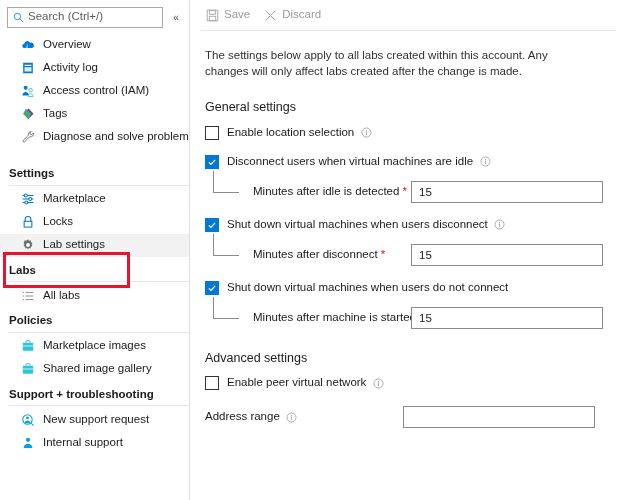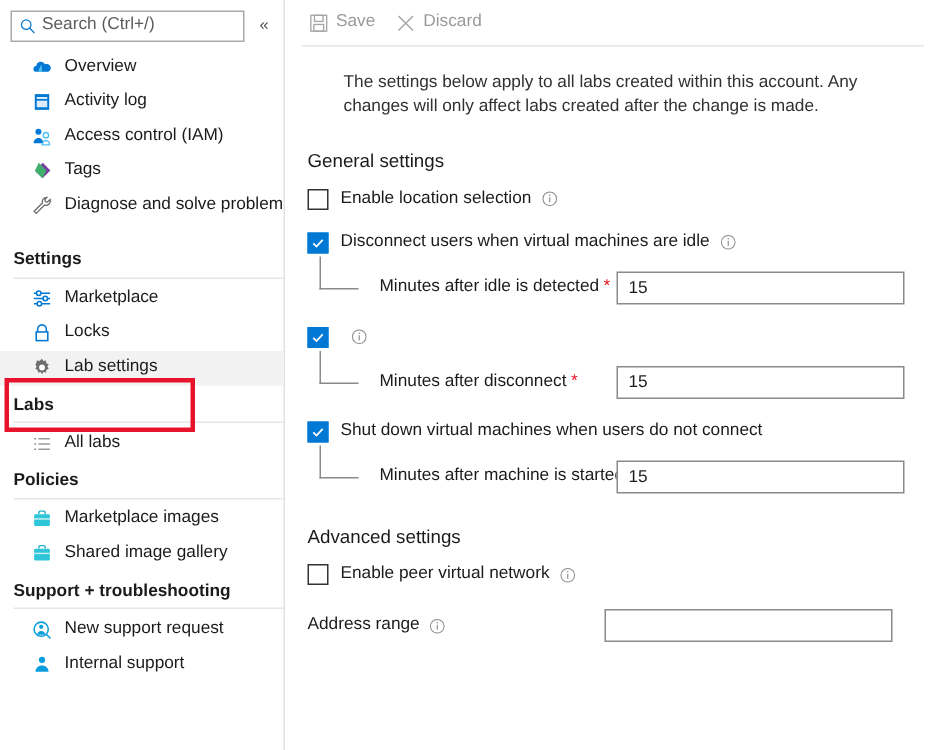--- a/index.html
+++ b/index.html
@@ -158,21 +158,20 @@
     width: 432px; height: 469px;
     padding-left: 14px;
     padding-right: 10px;
   }
   .intro {
     margin-top: 16px;
     font-size: 11.5px;
     color: #323130;
     line-height: 16px;
     max-width: 380px;
-    margin-left: 24px;
   }
   .section-title {
     font-size: 12.5px;
     color: #1b1b1b;
     margin-top: 22px;
     margin-bottom: 10px;
     line-height: 1;
   }
 
   .check-row {
@@ -500,20 +499,21 @@
         <span class="sub-label"><span>Minutes after idle is detected</span><span class="req-star">*</span></span>
         <div class="field">15</div>
       </div>
 
       <div class="check-row" style="margin-top:9px;">
         <div class="checkbox checked">
           <svg width="10" height="10" viewBox="0 0 16 16">
             <polyline points="3,8.5 6.4,11.8 13,4.6" fill="none" stroke="#ffffff" stroke-width="1.9"></polyline>
           </svg>
         </div>
+        <span class="check-label">Shut down virtual machines when users disconnect</span>
         <span class="info-icon">
           <svg width="11" height="11" viewBox="0 0 16 16">
             <circle cx="8" cy="8" r="6.6" fill="none" stroke="#8a8a8a" stroke-width="1"></circle>
             <line x1="8" y1="6.6" x2="8" y2="11.4" stroke="#8a8a8a" stroke-width="1.1"></line>
             <circle cx="8" cy="4.7" r="0.75" fill="#8a8a8a"></circle>
           </svg>
         </span>
       </div>
       <div class="sub-row">
         <div class="elbow"></div>

